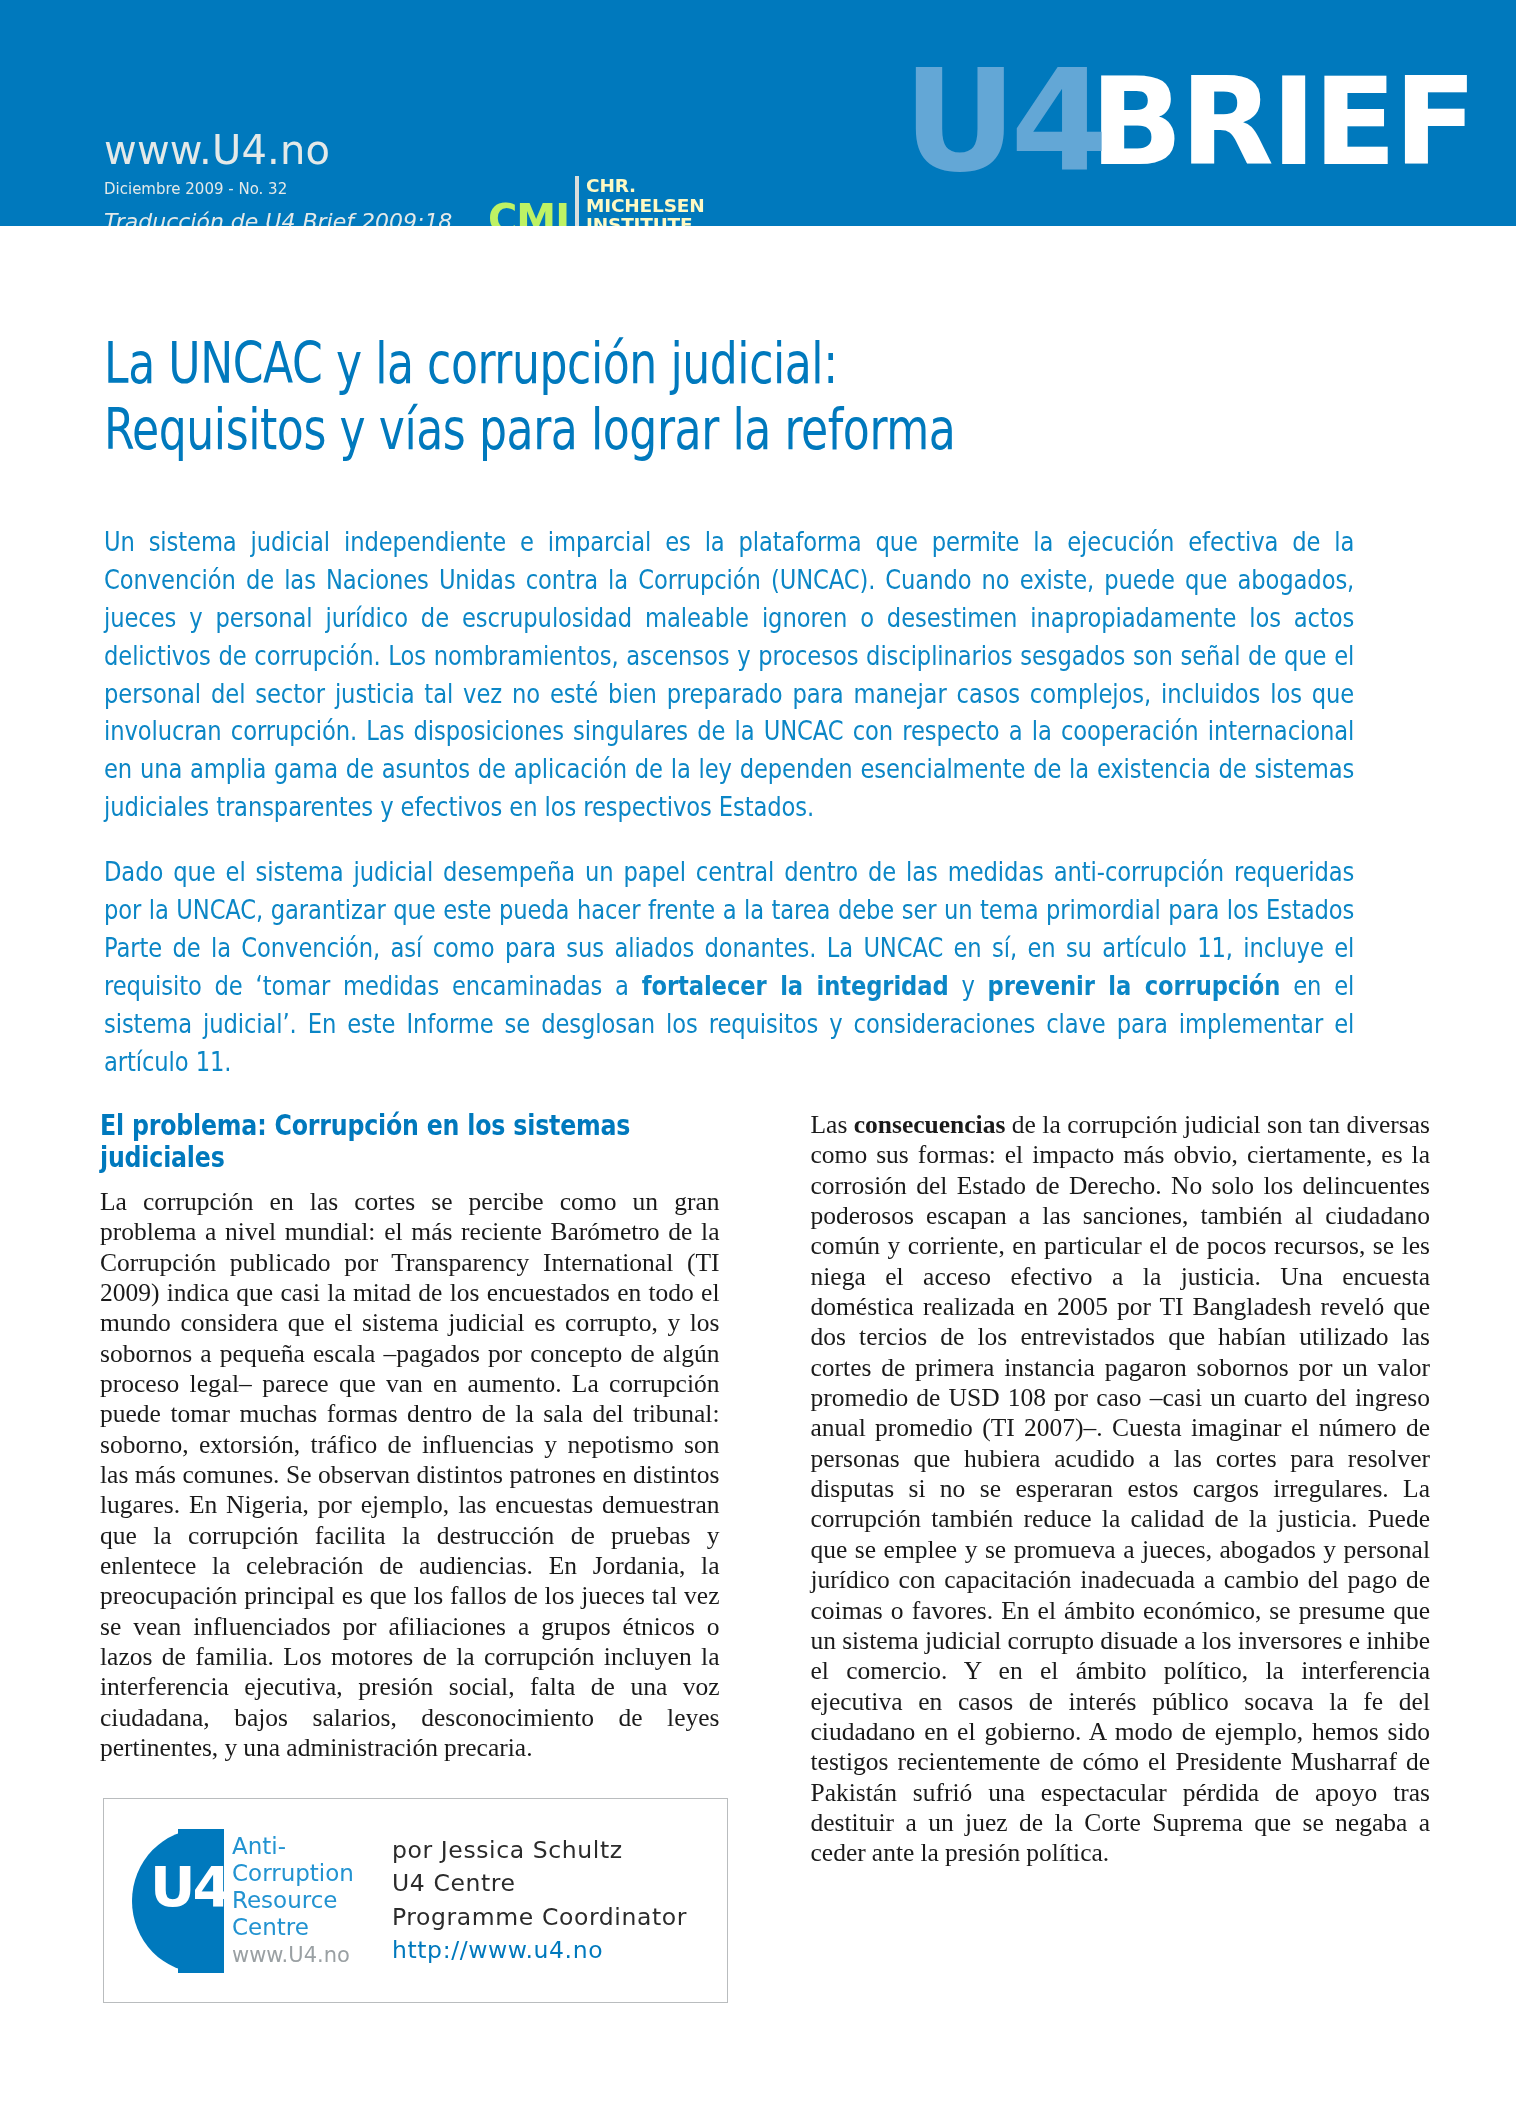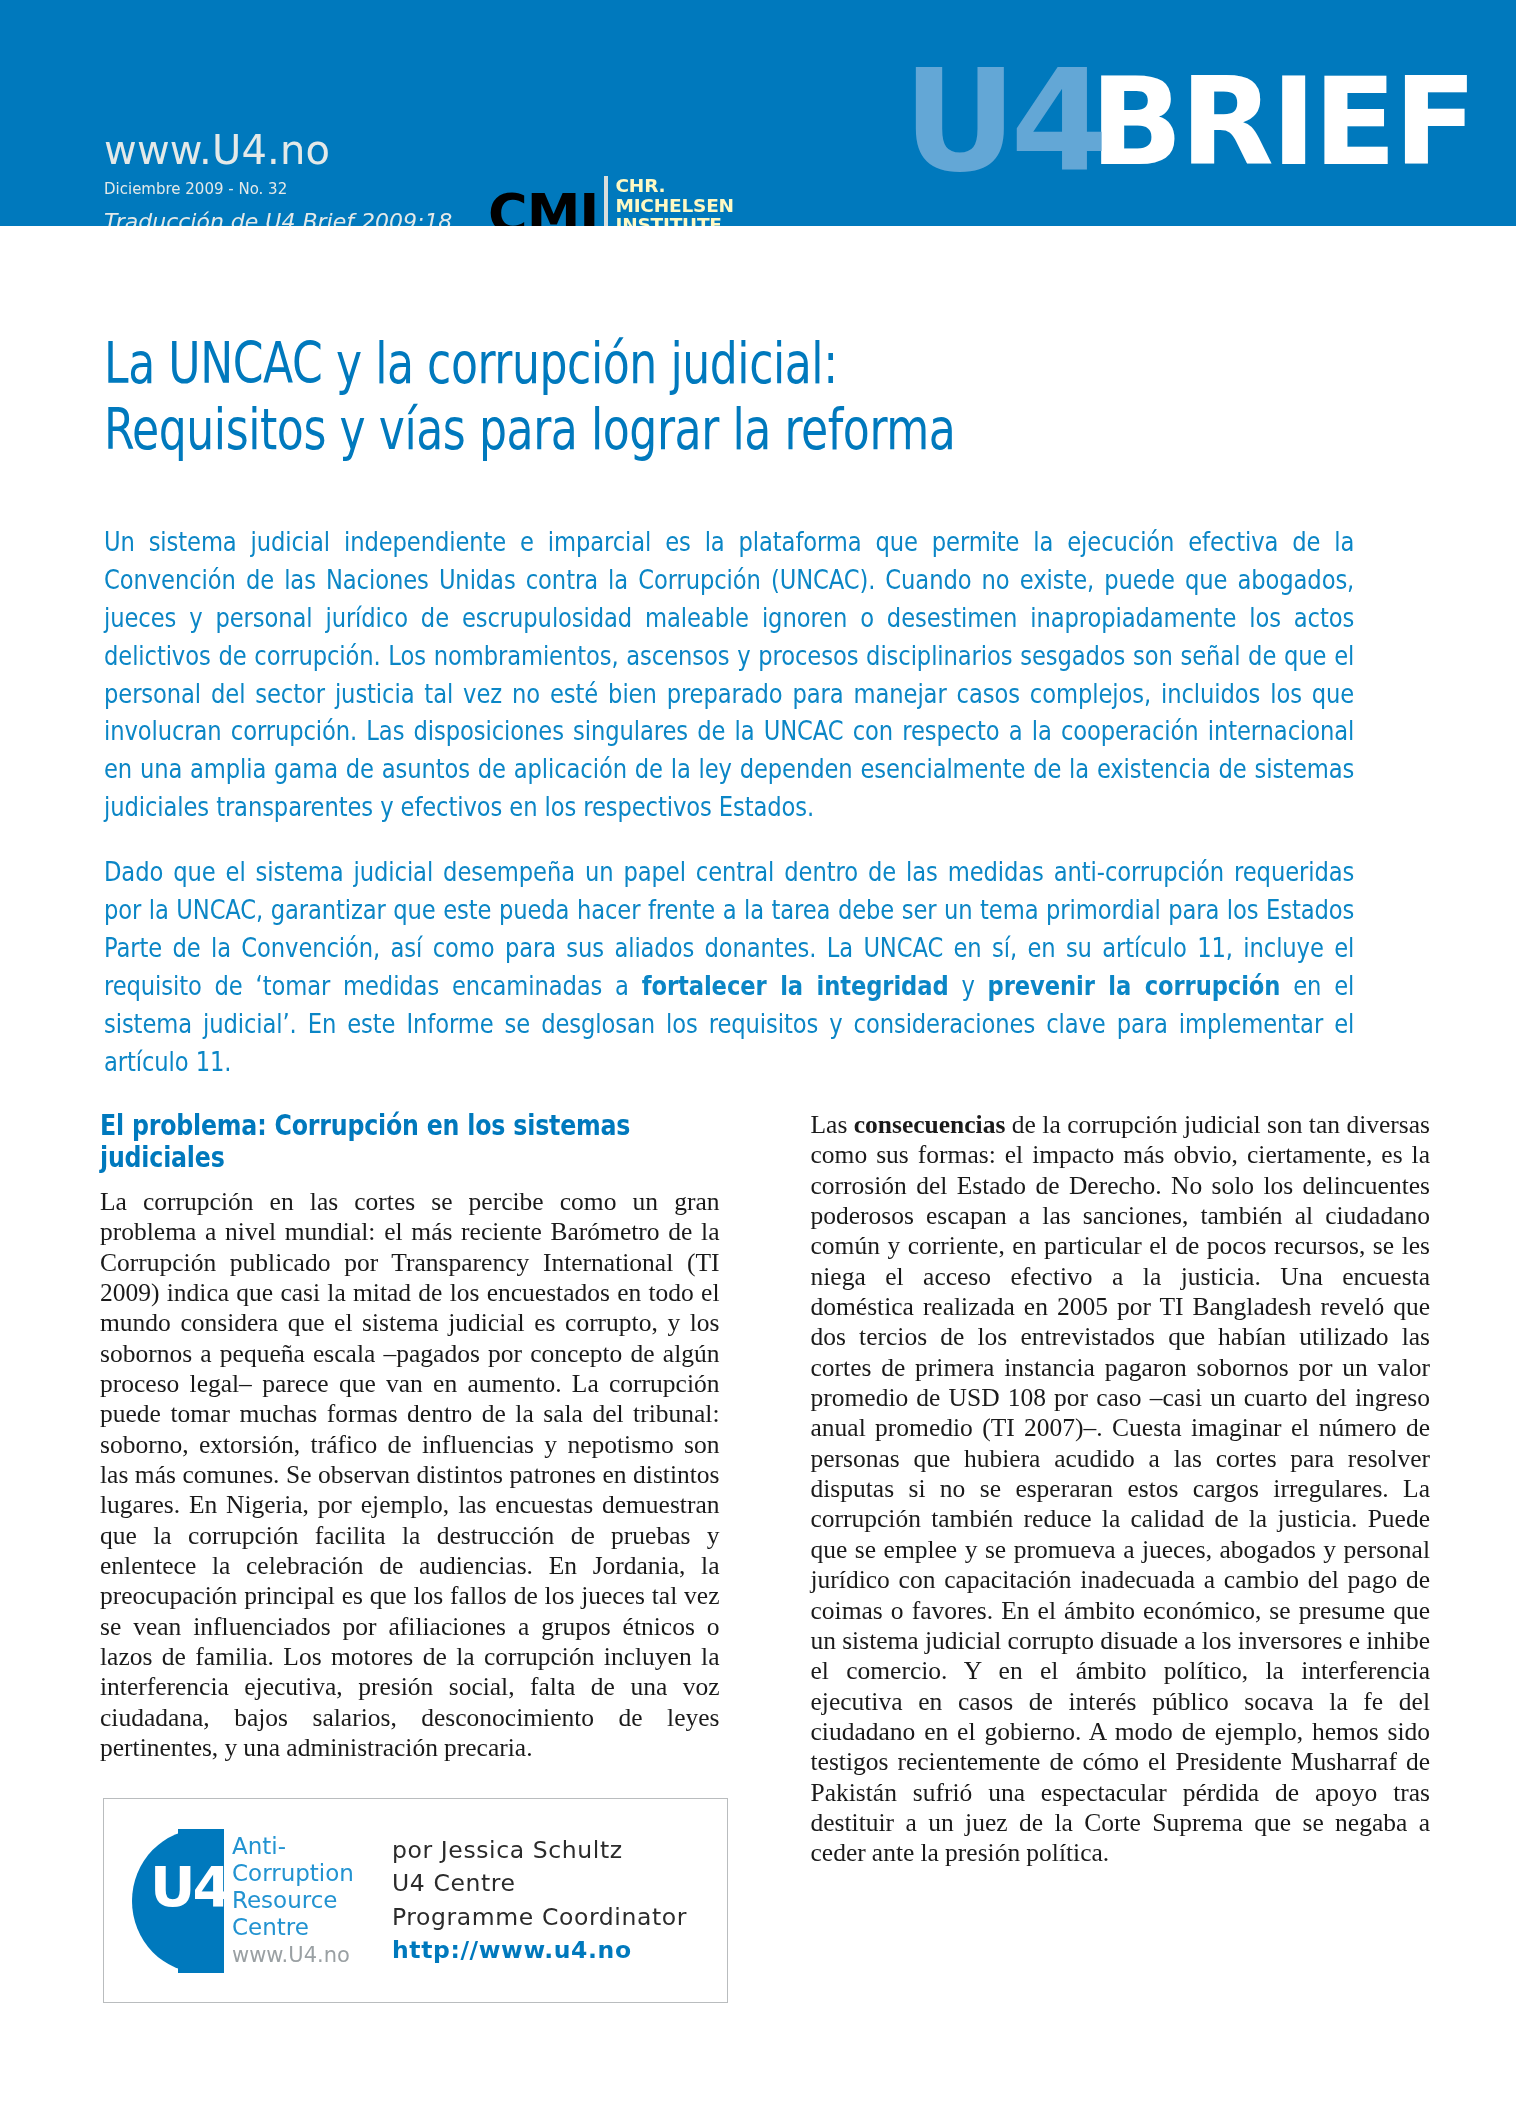--- a/index.html
+++ b/index.html
@@ -60,26 +60,26 @@
   
   .cmi {
     position: absolute;
     left: 488px;
     top: 176px;
     display: flex;
     align-items: flex-end;
     color: #d9dedc;
   }
   .cmi-mark {
-    font-size: 54px;
+    font-size: 40px;
     font-weight: 700;
     letter-spacing: -1px;
     line-height: 0.82;
     font-family: "DejaVu Sans", sans-serif;
-    color: #000000;
+    color: #bef264;
   }
   .cmi-rule {
     width: 4px;
     align-self: stretch;
     background: #d9dedc;
     margin: 0 7px 2px 6px;
   }
   .cmi-words {
     font-size: 18.5px;
     font-weight: 700;
@@ -258,21 +258,21 @@
   .author-txt {
     margin-left: 48px;
     font-family: "DejaVu Sans", sans-serif;
     font-size: 23.5px;
     line-height: 1.42;
     color: #2b2b2b;
     letter-spacing: 0.6px;
   }
   .author-txt .link {
     color: #0079bd;
-    font-weight: 700;
+    font-weight: 400;
   }
 </style>
 </head>
 <body>
 
 <div class="masthead">
 
   <div class="mast-left">
     <div class="mast-url">www.U4.no</div>
     <div class="mast-issue">Diciembre 2009 - No. 32</div>

